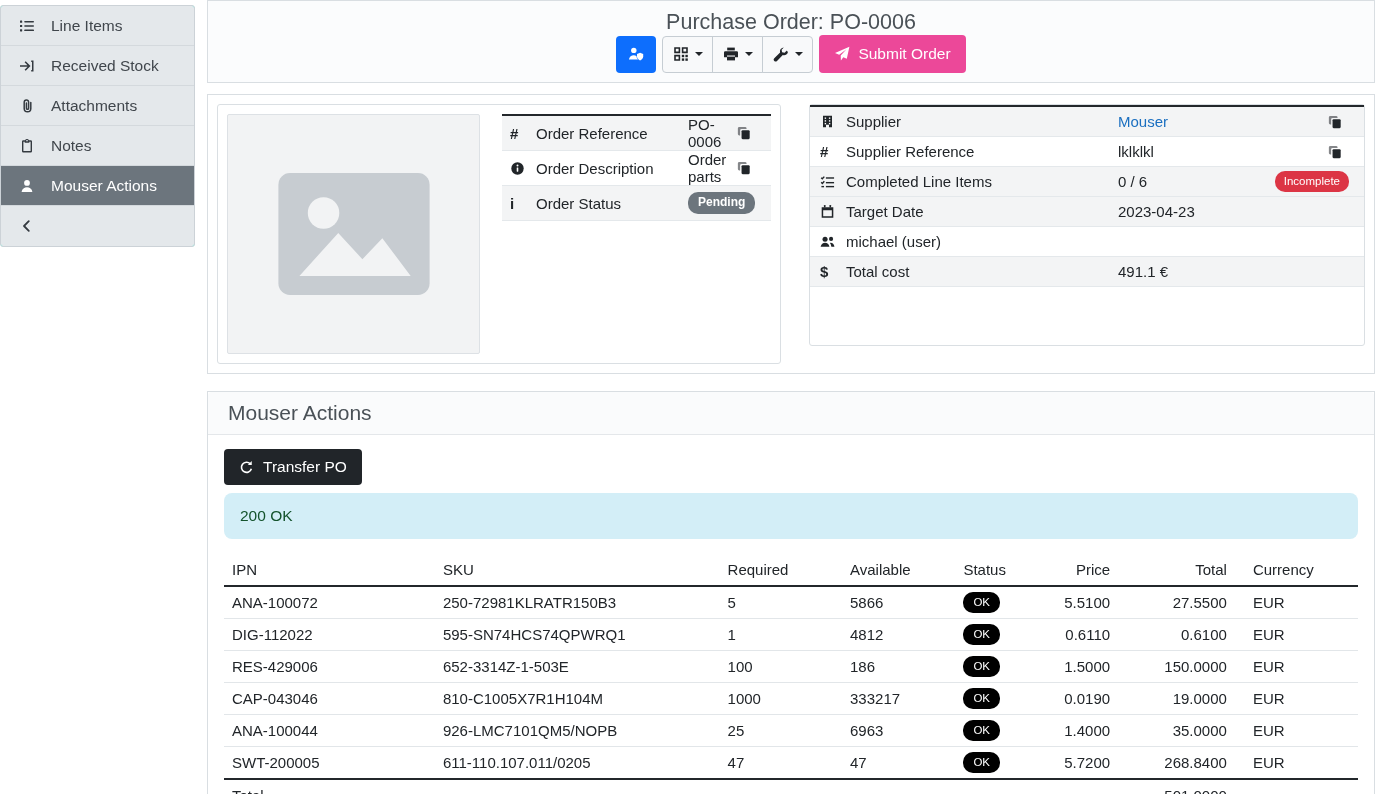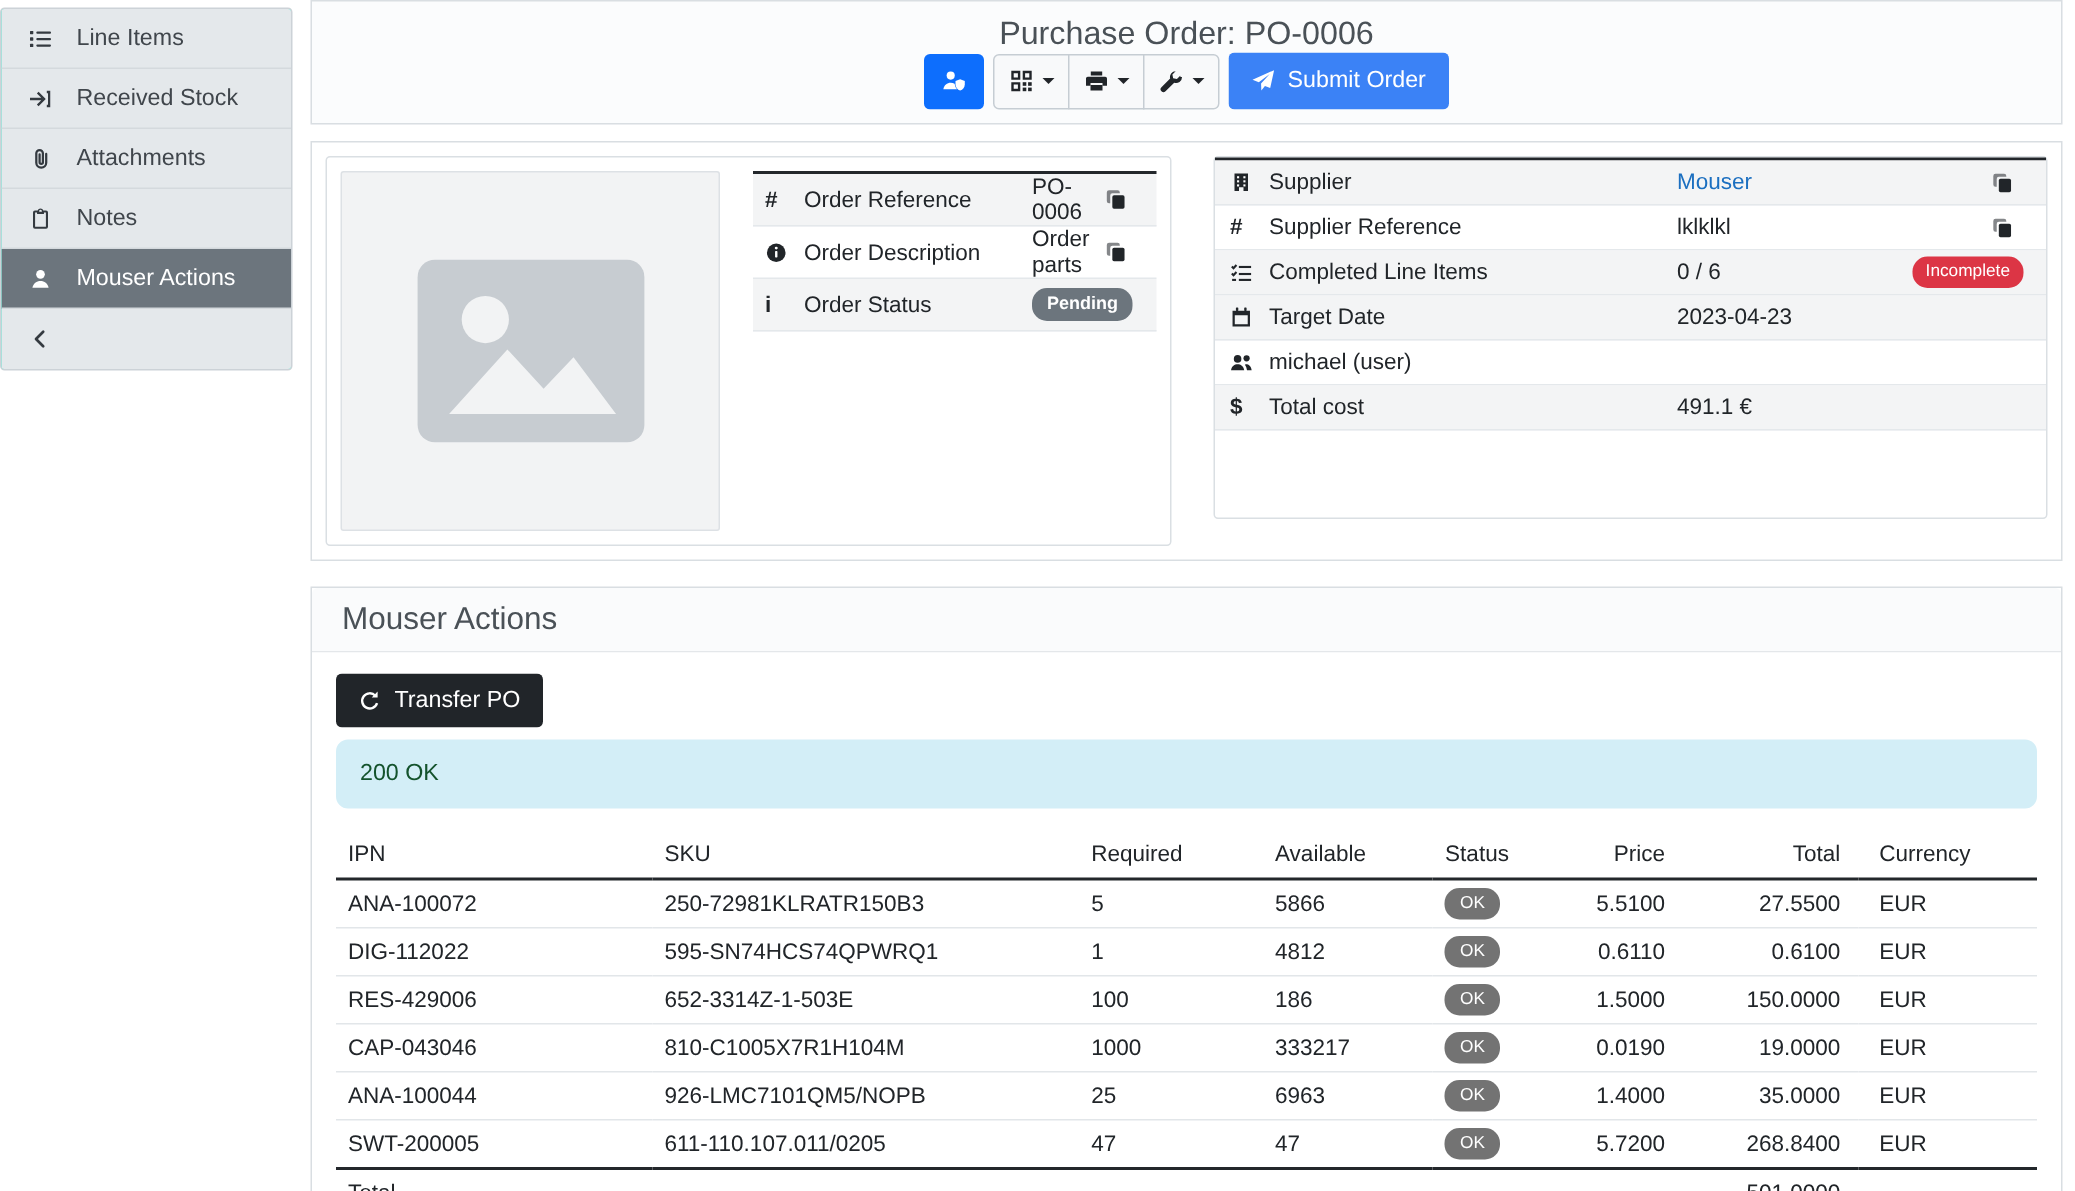--- a/index.html
+++ b/index.html
@@ -33,21 +33,21 @@
 .page-title{margin:0;font-size:21.5px;font-weight:500;color:#4a5157;}
 .header-actions{display:flex;align-items:center;gap:6px;}
 .btn{display:inline-flex;align-items:center;justify-content:center;border:1px solid transparent;border-radius:4px;font-family:inherit;font-size:15.5px;cursor:pointer;background:none;padding:0;}
 .btn .icon svg{width:16px;height:16px;}
 .btn-icon-blue{width:40px;height:37px;background:#0d6efd;color:#fff;}
 .btn-group{display:inline-flex;}
 .btn-light{width:51px;height:37px;background:#f8f9fa;border:1px solid #c6cdd3;color:#212529;gap:6px;border-radius:0;margin-left:-1px;}
 .btn-group .btn-light:first-child{border-radius:4px 0 0 4px;margin-left:0;}
 .btn-group .btn-light:last-child{border-radius:0 4px 4px 0;}
 .caret{width:0;height:0;border-left:4px solid transparent;border-right:4px solid transparent;border-top:4.5px solid #212529;}
-.btn-primary{height:38px;padding:0 14px;background:#3b82f6;color:#fff;gap:8px;}
+.btn-primary{height:38px;padding:0 14px;background:#ec4899;color:#fff;gap:8px;}
 
 
 .details-panel{padding:9px;margin-bottom:17px;}
 .details-inner{display:flex;gap:28px;align-items:flex-start;}
 .detail-box{border:1px solid #dadfe3;border-radius:3px;background:#fff;}
 .detail-box.left{width:564px;min-height:258px;display:flex;gap:22px;padding:9px;}
 .thumb{width:253px;height:240px;flex:none;border:1px solid #dde1e5;background:#f2f3f4;display:flex;align-items:center;justify-content:center;border-radius:2px;cursor:pointer;}
 .thumb .icon{color:#c7ccd1;}
 .thumb .icon svg{width:168px;height:168px;}
 .detail-box.right{flex:1;min-height:242px;}
@@ -64,21 +64,21 @@
 .dvalue{flex:1;min-width:0;}
 .dvalue.link{color:#1b6fc0;cursor:pointer;}
 .copy-btn{color:#8a9096;margin-left:8px;cursor:pointer;display:inline-flex;}
 .copy-btn .icon svg{width:14px;height:14px;}
 
 
 .badge{display:inline-block;padding:3px 9px;border-radius:10px;font-size:11.5px;font-weight:400;line-height:1.3;color:#fff;}
 .badge-secondary{background:#6c757d;font-weight:600;font-size:12px;padding:3px 10px;}
 .badge-danger{background:#dc3545;}
 .badge-dark{background:#1d2125;}
-.badge-success{background:#737373;padding:3px 10px;}
+.badge-success{background:#000000;padding:3px 10px;}
 .drow > .badge{margin-left:auto;margin-right:5px;flex:none;}
 .dvalue .badge{margin:0;}
 
 
 .actions-panel{margin-bottom:0;}
 .panel-heading{padding:9px 20px;background:#fafbfc;border-bottom:1px solid #e4e7ea;border-radius:4px 4px 0 0;}
 .panel-title{margin:0;font-size:21px;font-weight:500;color:#4a5157;}
 .panel-body{padding:14px 16px 20px;}
 .btn-dark{height:36px;padding:0 14px;background:#212529;color:#fff;gap:9px;font-size:15.5px;text-align:center;}
 .btn-dark .icon svg{width:15px;height:15px;}

